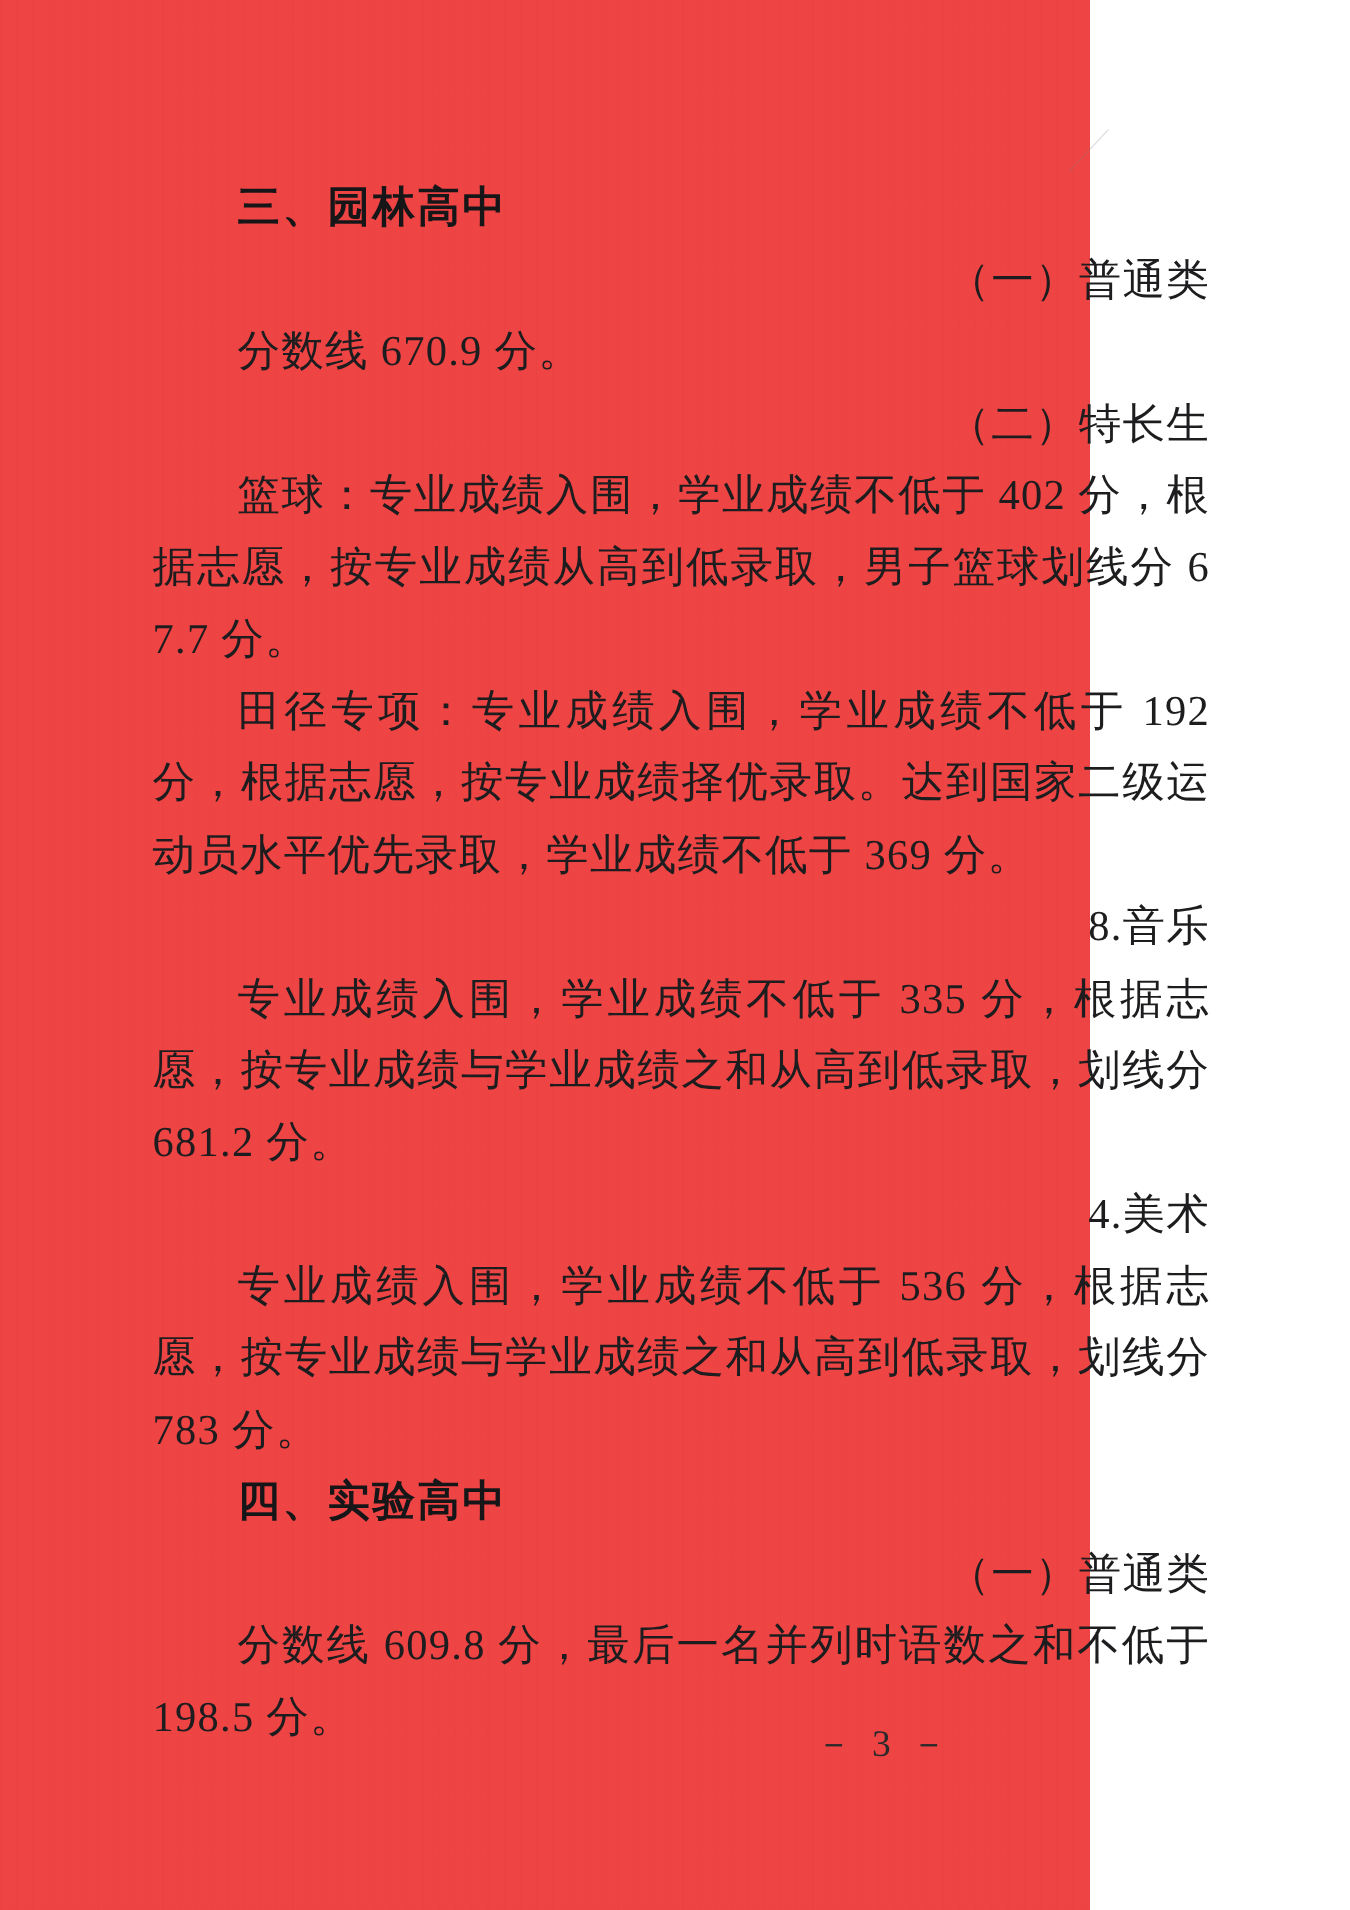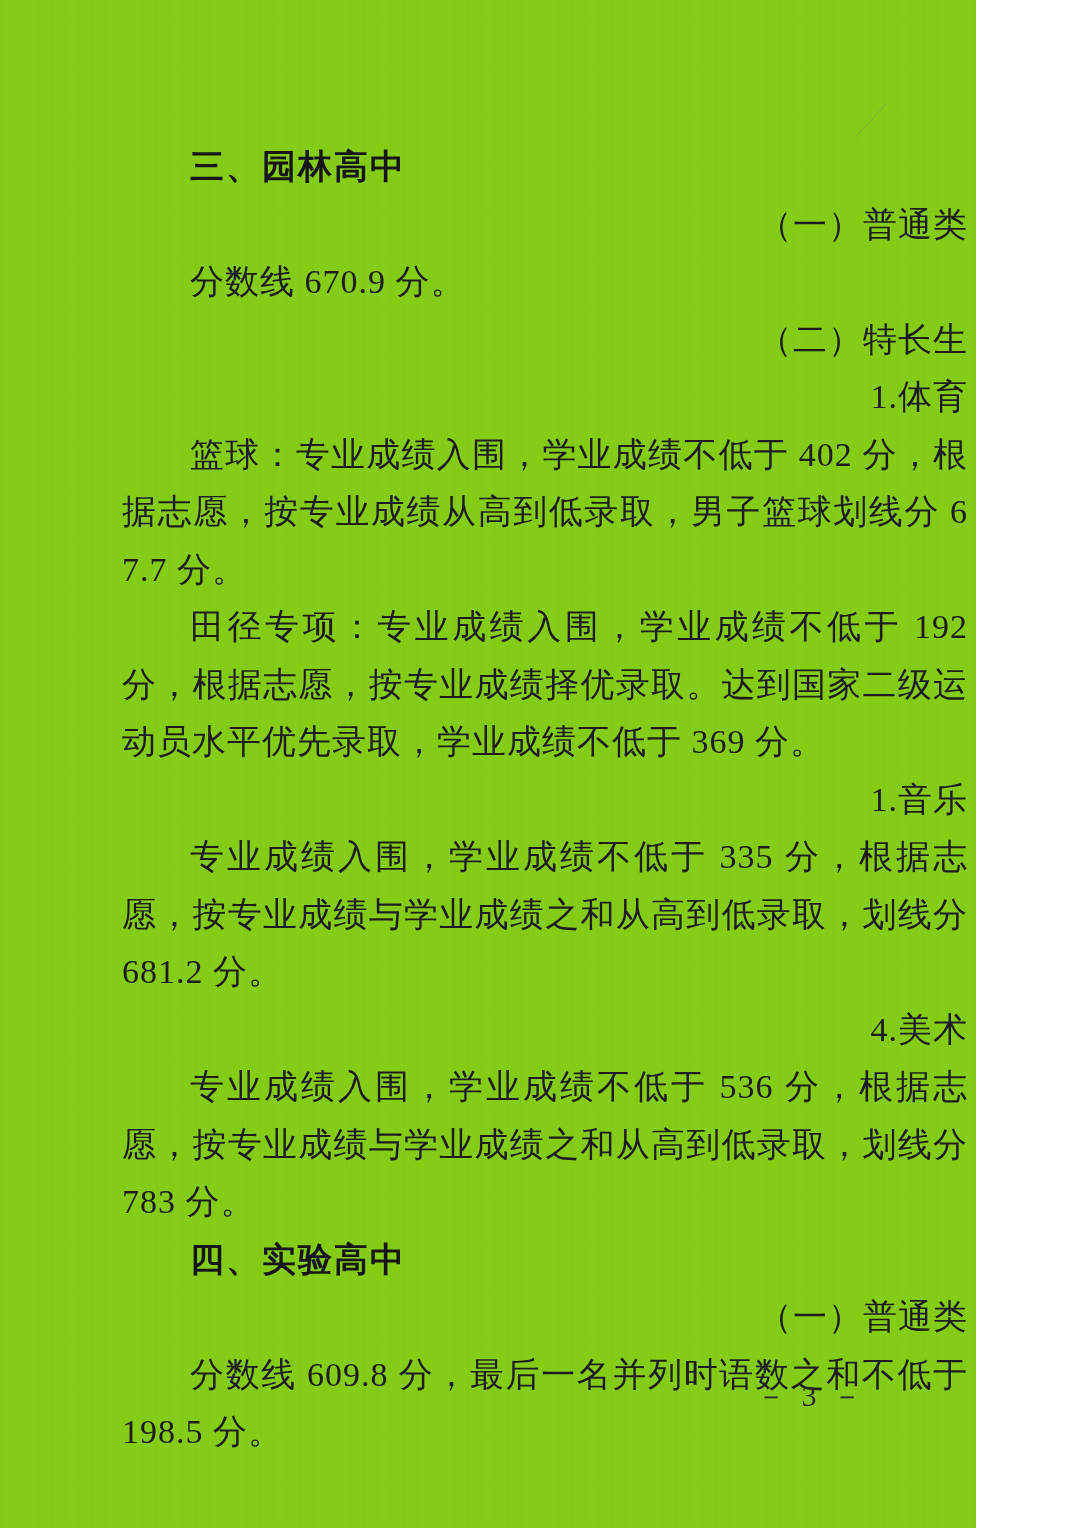--- a/index.html
+++ b/index.html
@@ -5,23 +5,23 @@
   html, body {
     margin: 0;
     padding: 0;
     width: 1080px;
     height: 1528px;
     overflow: hidden;
     background: #ffffff;
   }
   .page {
     position: relative;
-    width: 976px;
+    width: 872px;
     height: 1528px;
-    background: #84cc16;
+    background: #ef4444;
     font-family: "Liberation Serif", "DejaVu Serif", serif;
     color: #1d1d1f;
   }
   
   .scan-texture {
     position: absolute;
     inset: 0;
     background:
       repeating-linear-gradient(90deg,
         rgba(0,0,0,0.016) 0px, rgba(0,0,0,0.016) 1px,
@@ -83,24 +83,23 @@
 <div class="page" style="color: rgb(29, 29, 31);">
   <div class="scan-texture"></div>
   <div class="scan-artifact"></div>
 
   <div class="content" id="doc-content">
 
   <p class="heading">三、园林高中</p>
       <p class="subheading">（一）普通类</p>
       <p class="body">分数线 670.9 分。</p>
       <p class="subheading">（二）特长生</p>
-      <p class="numbered-heading">1.体育</p>
       <p class="body">篮球：专业成绩入围，学业成绩不低于 402 分，根据志愿，按专业成绩从高到低录取，男子篮球划线分 67.7 分。</p>
       <p class="body">田径专项：专业成绩入围，学业成绩不低于 192 分，根据志愿，按专业成绩择优录取。达到国家二级运动员水平优先录取，学业成绩不低于 369 分。</p>
-      <p class="numbered-heading">1.音乐</p>
+      <p class="numbered-heading">8.音乐</p>
       <p class="body">专业成绩入围，学业成绩不低于 335 分，根据志愿，按专业成绩与学业成绩之和从高到低录取，划线分 681.2 分。</p>
       <p class="numbered-heading">4.美术</p>
       <p class="body">专业成绩入围，学业成绩不低于 536 分，根据志愿，按专业成绩与学业成绩之和从高到低录取，划线分 783 分。</p>
       <p class="heading">四、实验高中</p>
       <p class="subheading">（一）普通类</p>
       <p class="body">分数线 609.8 分，最后一名并列时语数之和不低于 198.5 分。</p>
     </div>
 
   <div class="page-number">－ 3 －</div>
 </div>

